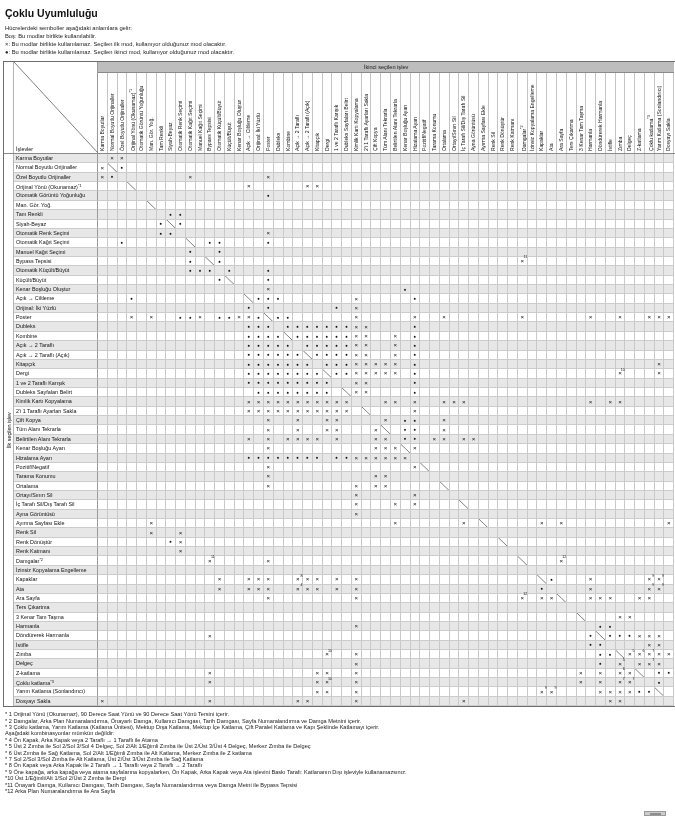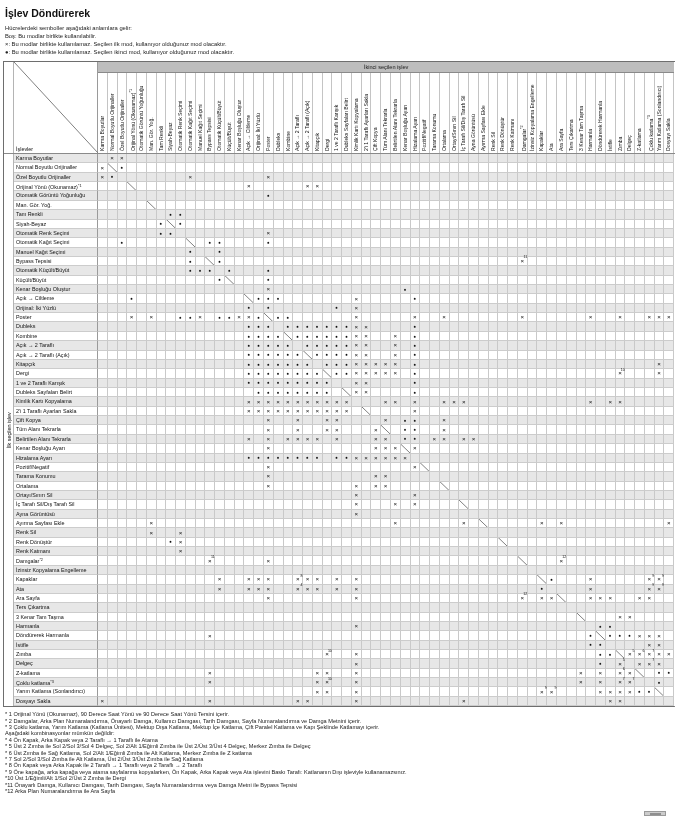--- a/index.html
+++ b/index.html
@@ -43,21 +43,21 @@
   .diag{position:absolute;pointer-events:none}
 
   .fnotes{margin:4px 0 0 5px;font-size:5.6px;line-height:6.4px;color:#222}
   .pagemark{position:absolute;right:9px;bottom:5px;width:22px;height:5px;background:#cccccc;
         border:1px solid #9a9a9a;display:flex;align-items:center;justify-content:center}
   .pagemark i{width:11px;height:2px;background:#8f8f8f;display:block}
 </style>
 </head>
 <body>
 
-<div class="title">İşlev Döndürerek</div>
+<div class="title">Çoklu Uyumluluğu</div>
 
 <div class="legend">
   <div class="lg-line">Hücrelerdeki semboller aşağıdaki anlamlara gelir:</div>
   <div class="lg-line">Boş: Bu modlar birlikte kullanılabilir.</div>
   <div class="lg-line">×: Bu modlar birlikte kullanılamaz. Seçilen ilk mod, kullanıyor olduğunuz mod olacaktır.</div>
   <div class="lg-line">●: Bu modlar birlikte kullanılamaz. Seçilen ikinci mod, kullanıyor olduğunuz mod olacaktır.</div>
 </div>
 
 <div class="tbl">
   <div class="hdr" id="hdr">

